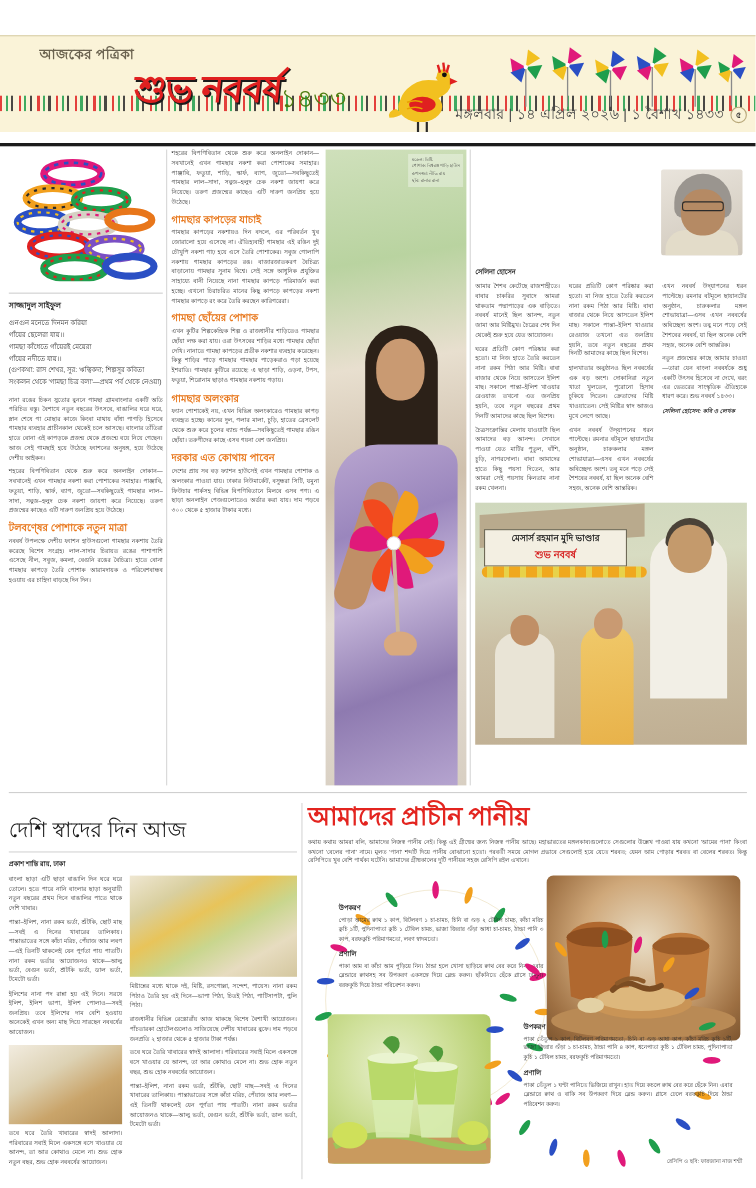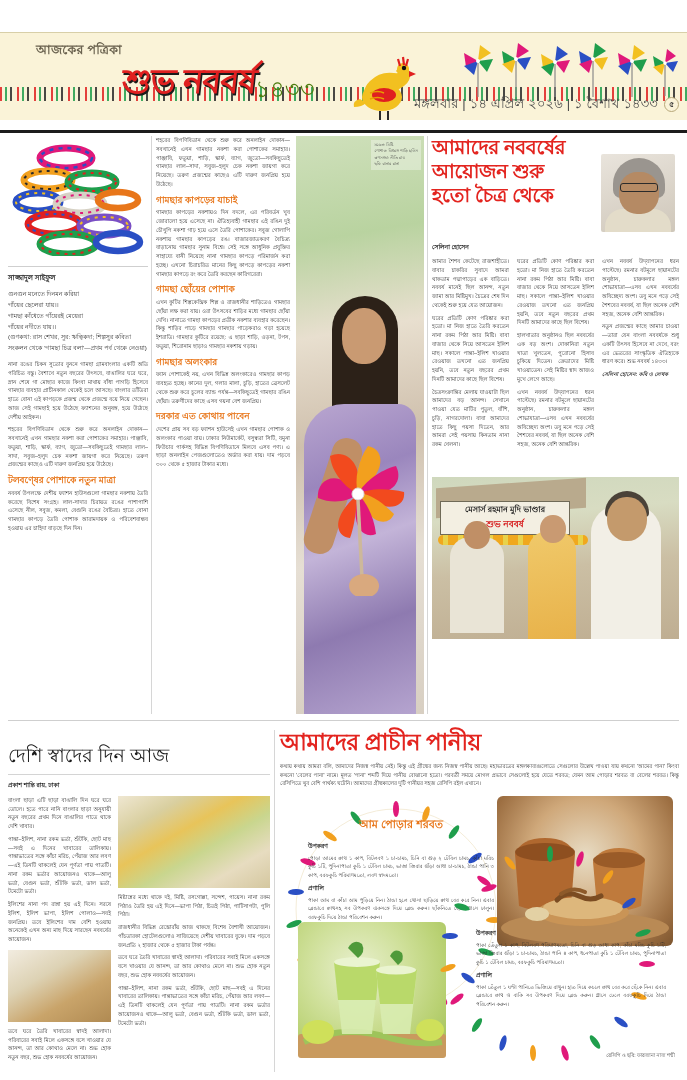--- a/index.html
+++ b/index.html
@@ -145,21 +145,21 @@
     border-radius: 2px; overflow: hidden;
     background: linear-gradient(160deg,#e9e4dc,#cfc7ba);
   }
   .ap-hair { position:absolute; left:12px; top:4px; width:52px; height:40px; background:#9a958f; border-radius:26px 26px 8px 8px; }
   .ap-face { position:absolute; left:18px; top:18px; width:40px; height:42px; background:#b58a64; border-radius:45%; }
   .ap-glass { position:absolute; left:19px; top:29px; width:38px; height:9px; border:1.4px solid #2b2b2b; border-radius:3px; }
   .ap-body { position:absolute; left:4px; top:55px; width:66px; height:24px; background:#e3dcc9; border-radius:18px 18px 0 0; }
   .rbyline { font-size: 6px; font-weight: bold; color: #222; margin: 6px 0 4px; }
 
   .illus {
-    position: relative; width: 100%; height: 162px; margin-top: 24px;
+    position: relative; width: 100%; height: 220px; margin-top: 4px;
     background: linear-gradient(175deg,#cfd8bd 0%,#d8dcc2 25%,#cbbfa4 55%,#bfae92 100%);
     overflow: hidden;
   }
   .shop-roof { position:absolute; left:4px; top:6px; width:150px; height:30px; background:#b9aa8d; transform: skewY(-4deg); }
   .shop-sign {
     position:absolute; left:8px; top:24px; width:130px; height:34px;
     background:#f3efe2; border:1.5px solid #6f6a57;
     display:flex; flex-direction:column; align-items:center; justify-content:center; gap:1px;
   }
   .sign-l1 { font-size:8px; font-weight:bold; color:#232323; }
@@ -409,23 +409,20 @@
     <div class="vrule" style="left:419px;"></div>
 
     <div class="col col-right">
       <div style="position:relative; min-height:100px;">
         <div class="author-photo">
           <div class="ap-body"></div>
           <div class="ap-hair"></div>
           <div class="ap-face"></div>
           <div class="ap-glass"></div>
         </div>
-        <div class="rhead" style="white-space:pre-line; width:168px;">আমাদের নববর্ষের
-আয়োজন শুরু
-হতো চৈত্র থেকে</div>
       </div>
 
       <div class="rbyline">সেলিনা হোসেন</div>
 
       <div style="display:flex; gap:8px;">
         <div style="width:78px;">
           <div class="body-text">
             <p>আমার শৈশব কেটেছে রাজশাহীতে। বাবার চাকরির সুবাদে আমরা থাকতাম পদ্মাপাড়ের এক বাড়িতে। নববর্ষ মানেই ছিল আনন্দ, নতুন জামা আর মিষ্টিমুখ। চৈত্রের শেষ দিন থেকেই শুরু হয়ে যেত আয়োজন।</p>
             <p>ঘরের প্রতিটি কোণ পরিষ্কার করা হতো। মা নিজ হাতে তৈরি করতেন নানা রকম পিঠা আর মিষ্টি। বাবা বাজার থেকে নিয়ে আসতেন ইলিশ মাছ। সকালে পান্তা–ইলিশ খাওয়ার রেওয়াজ তখনো এত জনপ্রিয় হয়নি, তবে নতুন বছরের প্রথম দিনটি আমাদের কাছে ছিল বিশেষ।</p>
             <p>চৈত্রসংক্রান্তির মেলায় যাওয়াটা ছিল আমাদের বড় আনন্দ। সেখানে পাওয়া যেত মাটির পুতুল, বাঁশি, চুড়ি, নাগরদোলা। বাবা আমাদের হাতে কিছু পয়সা দিতেন, আর আমরা সেই পয়সায় কিনতাম নানা রকম খেলনা।</p>
@@ -601,21 +598,20 @@
             <ellipse cx="122" cy="64" rx="26" ry="8" fill="#9a5b28"></ellipse>
             <ellipse cx="86" cy="116" rx="46" ry="14" fill="#c99456"></ellipse>
             <ellipse cx="86" cy="112" rx="40" ry="11" fill="#ddb77c"></ellipse>
             <path d="M60 104 q10 -10 22 -4 q12 6 22 0" stroke="#7b4c22" stroke-width="5" fill="none" stroke-linecap="round"></path>
             <path d="M64 98 q12 -8 24 -2" stroke="#8d5a2a" stroke-width="4" fill="none" stroke-linecap="round"></path>
             <ellipse cx="40" cy="118" rx="12" ry="7" fill="#e3d1a4"></ellipse>
           </svg>
         </div>
 
         <div class="recipe-card" style="position:absolute; left:28px; top:22px; width:186px;">
-          <div class="rc-title">আম পোড়ার শরবত</div>
           <div class="rc-label">উপকরণ</div>
           <div class="rc-text">পোড়া আমের ক্বাথ ১ কাপ, বিটলবণ ১ চা-চামচ, চিনি বা গুড় ২ টেবিল চামচ, কাঁচা মরিচ কুচি ১টি, পুদিনাপাতা কুচি ১ টেবিল চামচ, ভাজা জিরার গুঁড়া আধা চা-চামচ, ঠান্ডা পানি ৩ কাপ, বরফকুচি পরিমাণমতো, লবণ স্বাদমতো।</div>
           <div class="rc-label">প্রণালি</div>
           <div class="rc-text">পাকা আম বা কাঁচা আম পুড়িয়ে নিন। ঠান্ডা হলে খোসা ছাড়িয়ে ক্বাথ বের করে নিন। এবার ব্লেন্ডারে ক্বাথসহ সব উপকরণ একসঙ্গে দিয়ে ব্লেন্ড করুন। ছাঁকনিতে ছেঁকে গ্লাসে ঢালুন। বরফকুচি দিয়ে ঠান্ডা পরিবেশন করুন।</div>
         </div>
 
         <svg class="wreath" style="left:160px; top:48px;" width="220" height="220" viewBox="0 0 220 220">
           <g>
             <g transform="translate(110,12)">
                 <ellipse rx="3" ry="8" fill="#1f9e4c"></ellipse>

